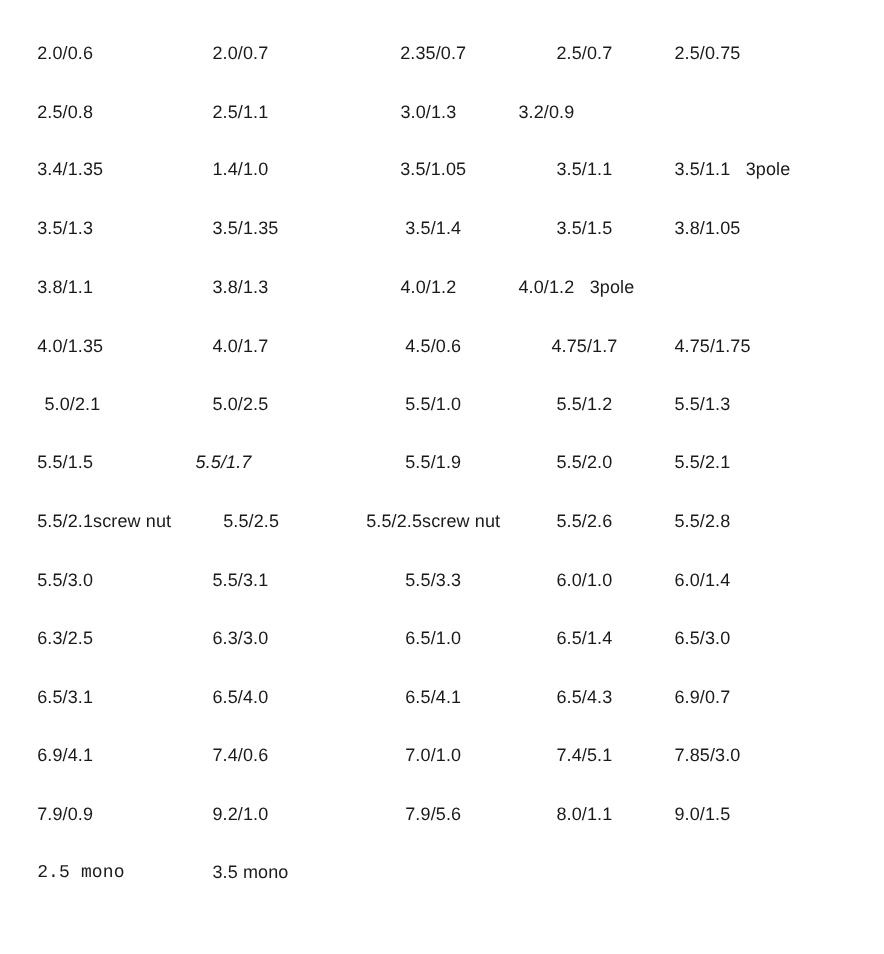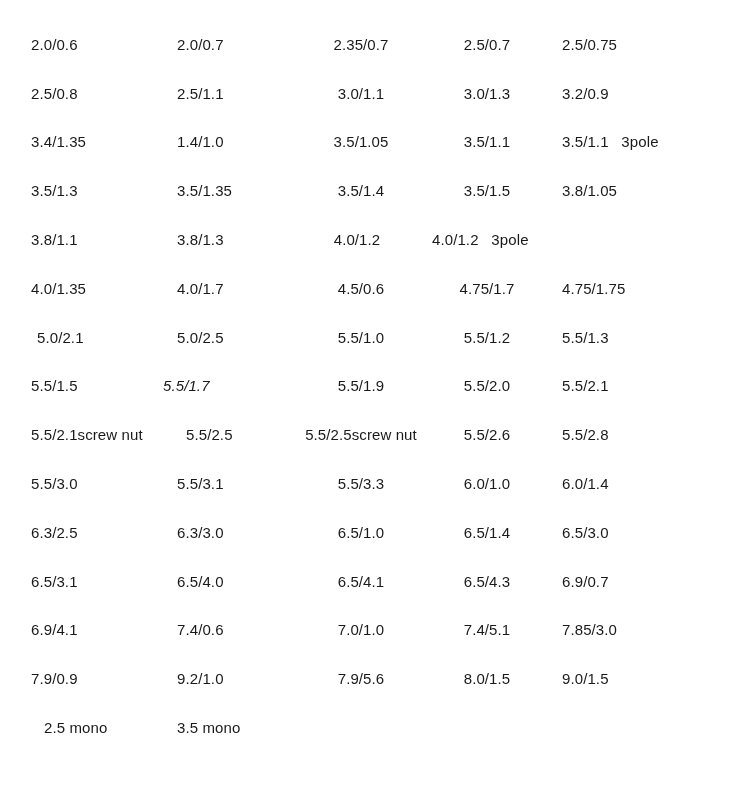--- a/index.html
+++ b/index.html
@@ -49,39 +49,38 @@
   .col-1 { width: 153px; padding-left: 31px; }
   .col-2 { width: 143px; padding-left: 24px; }
   .col-3 { width: 130px; padding-left: 0px; justify-content: center; }
   .col-4 { width: 122px; justify-content: center; }
   .col-5 { width: 189px; padding-left: 14px; }
 
   
   .nudge-r8 .col-1 { padding-left: 37px; }
   .nudge-r9 .col-2 { padding-left: 10px; font-style: italic; }
   .nudge-r10 .col-2 { padding-left: 33px; }
-  .nudge-r16 .col-1 { padding-left: 44px; }
+  .nudge-r16 .col-1 { padding-left: 31px; font-family: Liberation Mono, monospace; }
 
   .empty { visibility: hidden; }
 </style>
 </head>
 <body>
 
 <div id="size-table">
     <div class="size-row nudge-r1">
       <div class="size-cell col-1">2.0/0.6</div>
       <div class="size-cell col-2">2.0/0.7</div>
       <div class="size-cell col-3">2.35/0.7</div>
       <div class="size-cell col-4">2.5/0.7</div>
       <div class="size-cell col-5">2.5/0.75</div>
     </div>
     <div class="size-row nudge-r2">
       <div class="size-cell col-1">2.5/0.8</div>
       <div class="size-cell col-2">2.5/1.1</div>
-      <div class="size-cell col-3">3.0/1.1</div>
       <div class="size-cell col-4">3.0/1.3</div>
       <div class="size-cell col-5">3.2/0.9</div>
     </div>
     <div class="size-row nudge-r3">
       <div class="size-cell col-1">3.4/1.35</div>
       <div class="size-cell col-2">1.4/1.0</div>
       <div class="size-cell col-3">3.5/1.05</div>
       <div class="size-cell col-4">3.5/1.1</div>
       <div class="size-cell col-5">3.5/1.1   3pole</div>
     </div>
@@ -151,21 +150,21 @@
       <div class="size-cell col-1">6.9/4.1</div>
       <div class="size-cell col-2">7.4/0.6</div>
       <div class="size-cell col-3">7.0/1.0</div>
       <div class="size-cell col-4">7.4/5.1</div>
       <div class="size-cell col-5">7.85/3.0</div>
     </div>
     <div class="size-row nudge-r15">
       <div class="size-cell col-1">7.9/0.9</div>
       <div class="size-cell col-2">9.2/1.0</div>
       <div class="size-cell col-3">7.9/5.6</div>
-      <div class="size-cell col-4">8.0/1.5</div>
+      <div class="size-cell col-4">8.0/1.1</div>
       <div class="size-cell col-5">9.0/1.5</div>
     </div>
     <div class="size-row nudge-r16">
       <div class="size-cell col-1">2.5 mono</div>
       <div class="size-cell col-2">3.5 mono</div>
       <div class="size-cell col-3 empty"></div>
       <div class="size-cell col-4 empty"></div>
       <div class="size-cell col-5 empty"></div>
     </div>
   </div>

